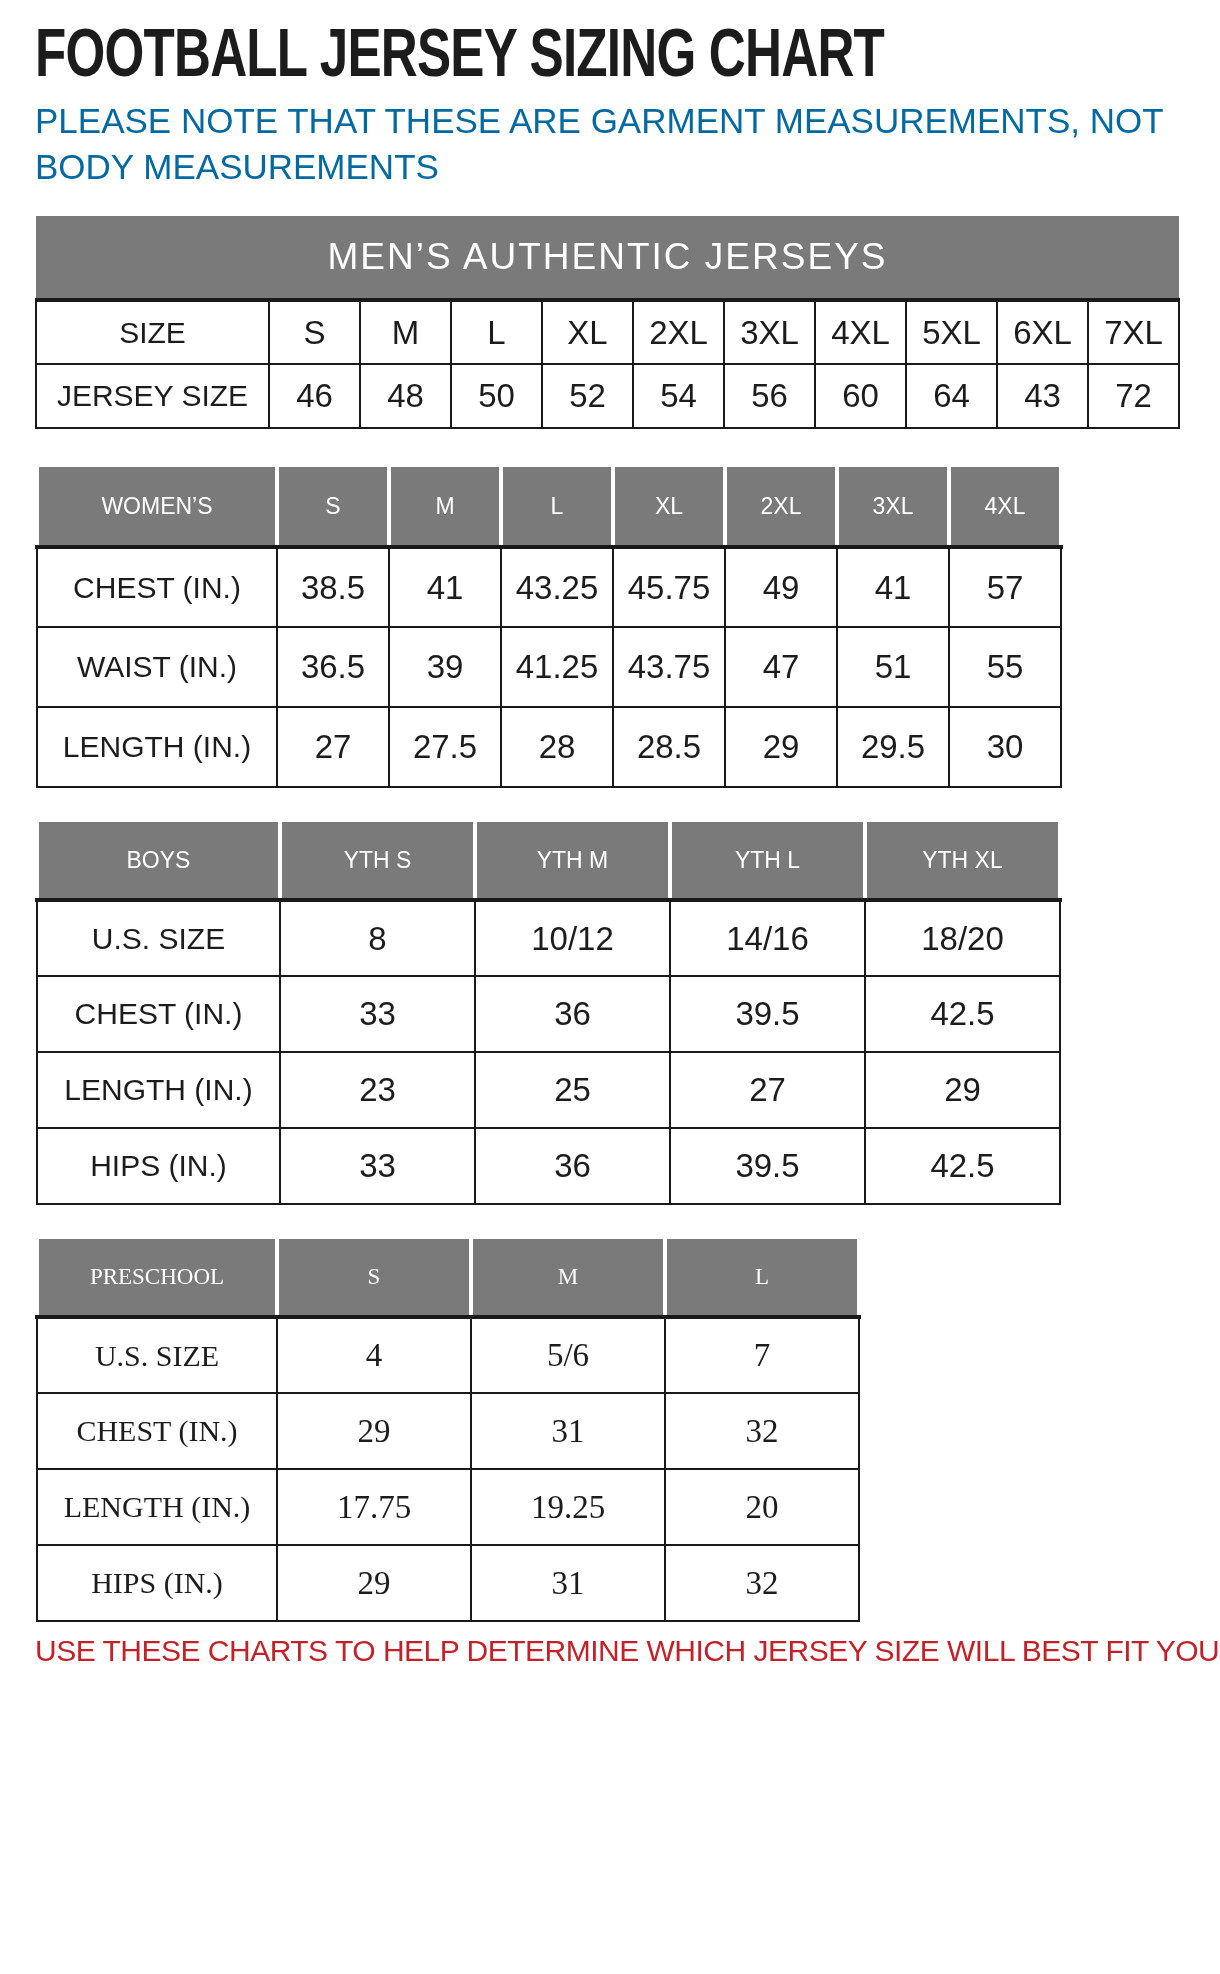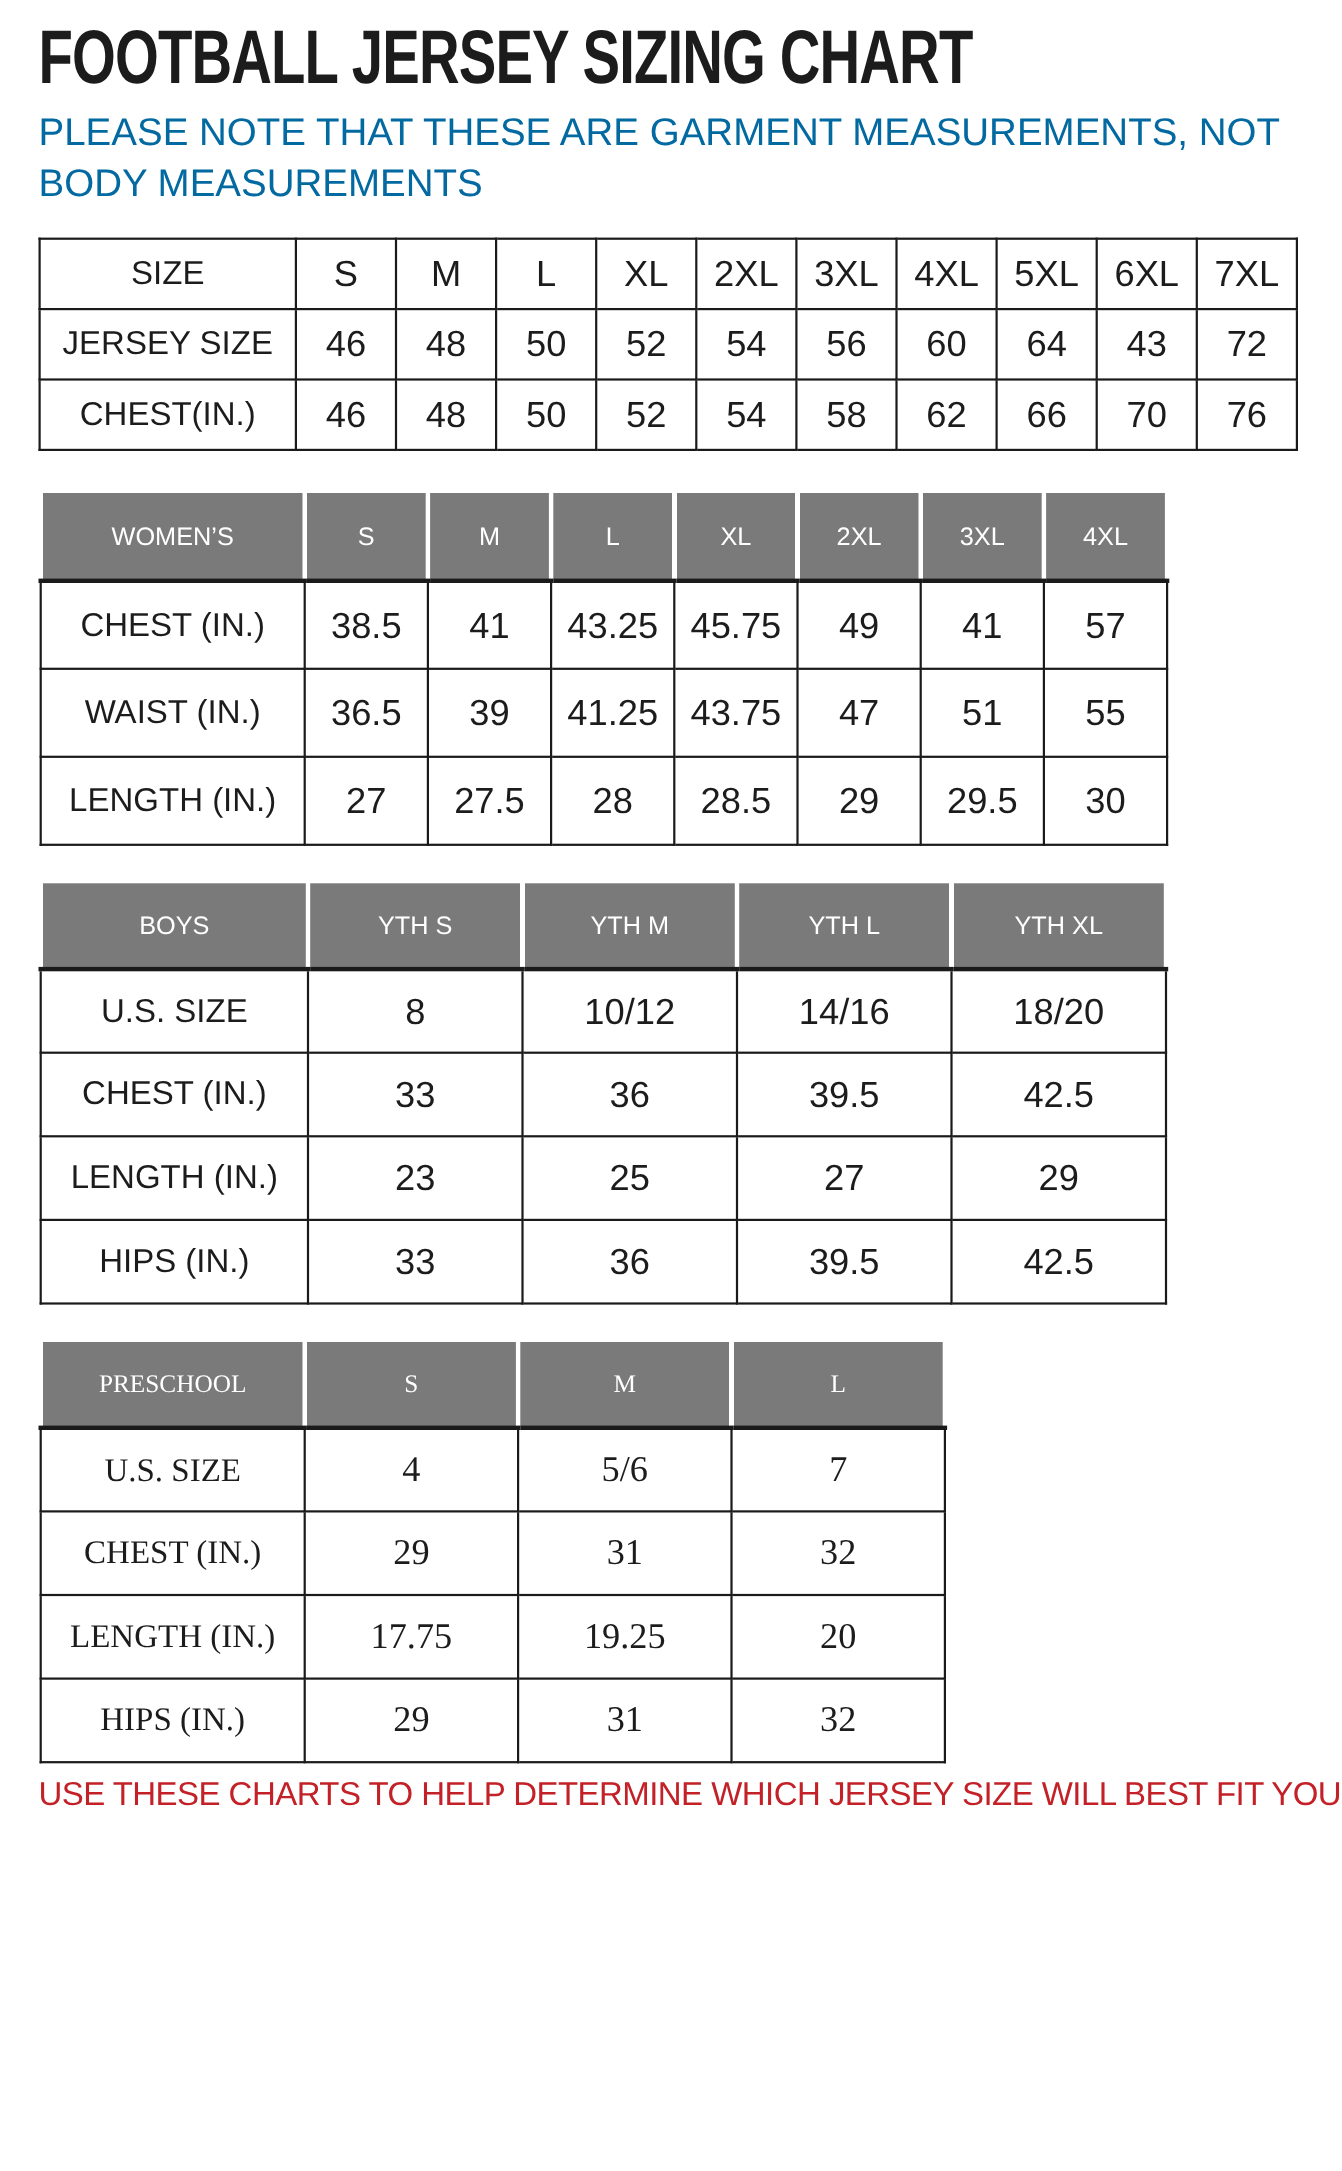--- a/index.html
+++ b/index.html
@@ -88,20 +88,23 @@
         <col style="width:91px">
         <col style="width:91px">
         <col style="width:91px">
       <col style="width:91px">
         <col style="width:91px">
         <col style="width:91px">
         <col style="width:91px">
         <col style="width:91px">
     </colgroup>
     <tbody>
+        <tr class="ghead">
+      <td colspan="11">MEN’S AUTHENTIC JERSEYS</td>
+    </tr>
     <tr>
       <td class="lbl">SIZE</td>
       <td>S</td>
       <td>M</td>
       <td>L</td>
       <td>XL</td>
       <td>2XL</td>
       <td>3XL</td>
       <td>4XL</td>
       <td>5XL</td>
@@ -114,33 +117,20 @@
       <td>48</td>
       <td>50</td>
       <td>52</td>
       <td>54</td>
       <td>56</td>
       <td>60</td>
       <td>64</td>
       <td>43</td>
       <td>72</td>
     </tr>
-    <tr>
-      <td class="lbl">CHEST(IN.)</td>
-      <td>46</td>
-      <td>48</td>
-      <td>50</td>
-      <td>52</td>
-      <td>54</td>
-      <td>58</td>
-      <td>62</td>
-      <td>66</td>
-      <td>70</td>
-      <td>76</td>
-    </tr>
   </tbody>
     </table>
 
   <table class="tbl womens">
     <colgroup>
       <col style="width:240px">
       <col style="width:112px">
         <col style="width:112px">
         <col style="width:112px">
         <col style="width:112px">

